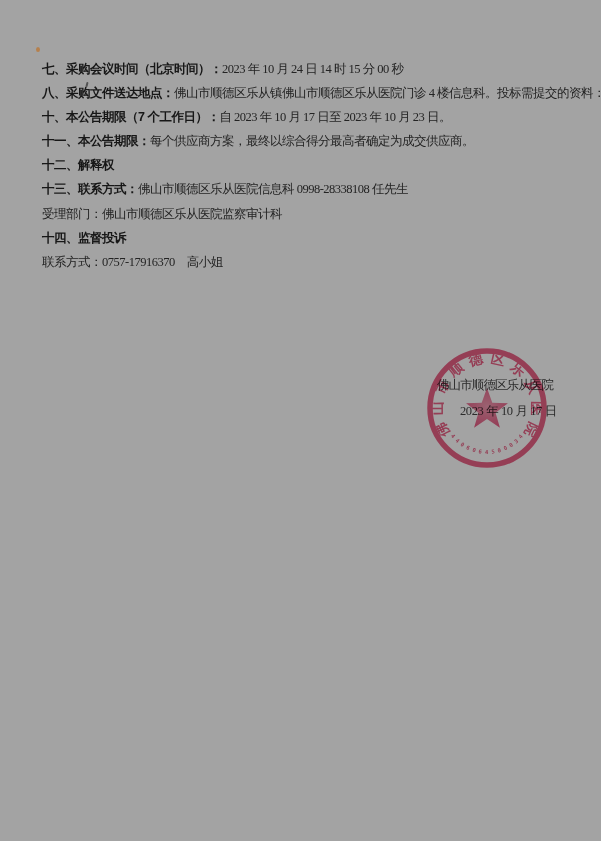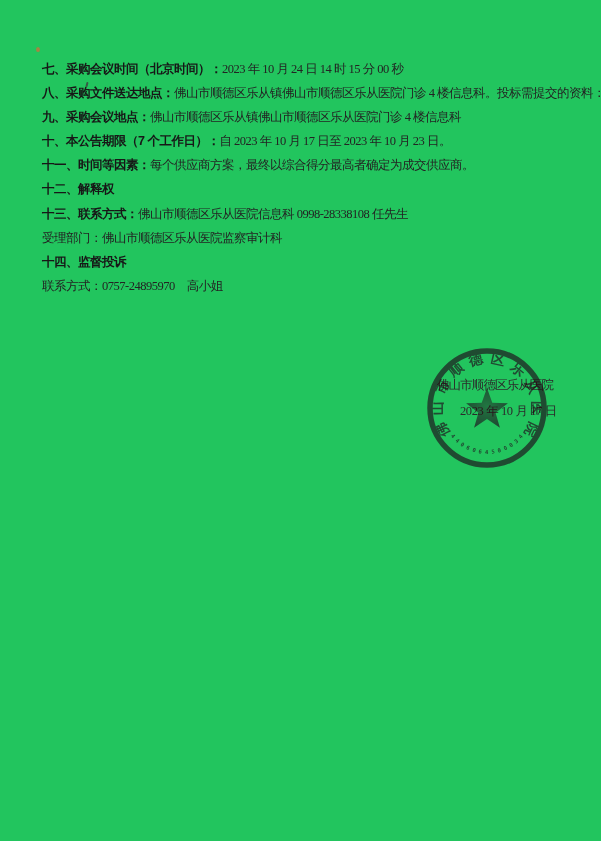--- a/index.html
+++ b/index.html
@@ -1,18 +1,18 @@
 <!DOCTYPE html>
 <html><head>
 <meta charset="utf-8">
 <style>
   html,body{margin:0;padding:0;background:#e9e9e9;}
   .page{
     position:relative;width:601px;height:841px;margin:0 auto;
-    background:#22c55e;overflow:hidden;
+    background:#a3a3a3;overflow:hidden;
     font-family:"Liberation Serif","DejaVu Serif",serif;color:#232323;
   }
   .doc-body{position:absolute;left:42px;top:57px;width:548px;}
   .doc-line{
     height:24.1px;line-height:24.1px;font-size:12.5px;
     white-space:nowrap;letter-spacing:-0.5px;
   }
   .doc-line .b{
     font-weight:700;color:#171717;
     font-family:"Liberation Sans","DejaVu Sans",sans-serif;
@@ -51,28 +51,27 @@
 <body>
 
 <div class="page">
 
   <div class="speck"></div>
   <div class="stray"></div>
 
   <div class="doc-body">
     <div class="doc-line"><span class="b">七、采购会议时间（北京时间）：</span><span>2023 年 10 月 24 日 14 时 15 分 00 秒</span></div>
     <div class="doc-line"><span class="b">八、采购文件送达地点：</span><span>佛山市顺德区乐从镇佛山市顺德区乐从医院门诊 4 楼信息科。投标需提交的资料：</span></div>
-    <div class="doc-line"><span class="b">九、采购会议地点：</span><span>佛山市顺德区乐从镇佛山市顺德区乐从医院门诊 4 楼信息科</span></div>
     <div class="doc-line"><span class="b">十、本公告期限（7 个工作日）：</span><span>自 2023 年 10 月 17 日至 2023 年 10 月 23 日。</span></div>
-    <div class="doc-line"><span class="b">十一、时间等因素：</span><span>每个供应商方案，最终以综合得分最高者确定为成交供应商。</span></div>
+    <div class="doc-line"><span class="b">十一、本公告期限：</span><span>每个供应商方案，最终以综合得分最高者确定为成交供应商。</span></div>
     <div class="doc-line"><span class="b">十二、解释权</span><span></span></div>
     <div class="doc-line"><span class="b">十三、联系方式：</span><span>佛山市顺德区乐从医院信息科 0998-28338108  任先生</span></div>
     <div class="doc-line"><span class="b"></span><span>受理部门：佛山市顺德区乐从医院监察审计科</span></div>
     <div class="doc-line"><span class="b">十四、监督投诉</span><span></span></div>
-    <div class="doc-line"><span class="b"></span><span>联系方式：0757-24895970　高小姐</span></div>
+    <div class="doc-line"><span class="b"></span><span>联系方式：0757-17916370　高小姐</span></div>
   </div>
 
   <div class="sig-org">佛山市顺德区乐从医院</div>
   <div class="sig-date">2023 年 10 月 17 日</div>
 
   <svg class="stamp" width="126" height="126" viewBox="0 0 126 126" xmlns="http://www.w3.org/2000/svg">
     <defs>
       <radialGradient id="starg" cx="50%" cy="45%" r="60%">
         <stop offset="0%" stop-color="#f190aa"></stop>
         <stop offset="100%" stop-color="#e64d79"></stop>

